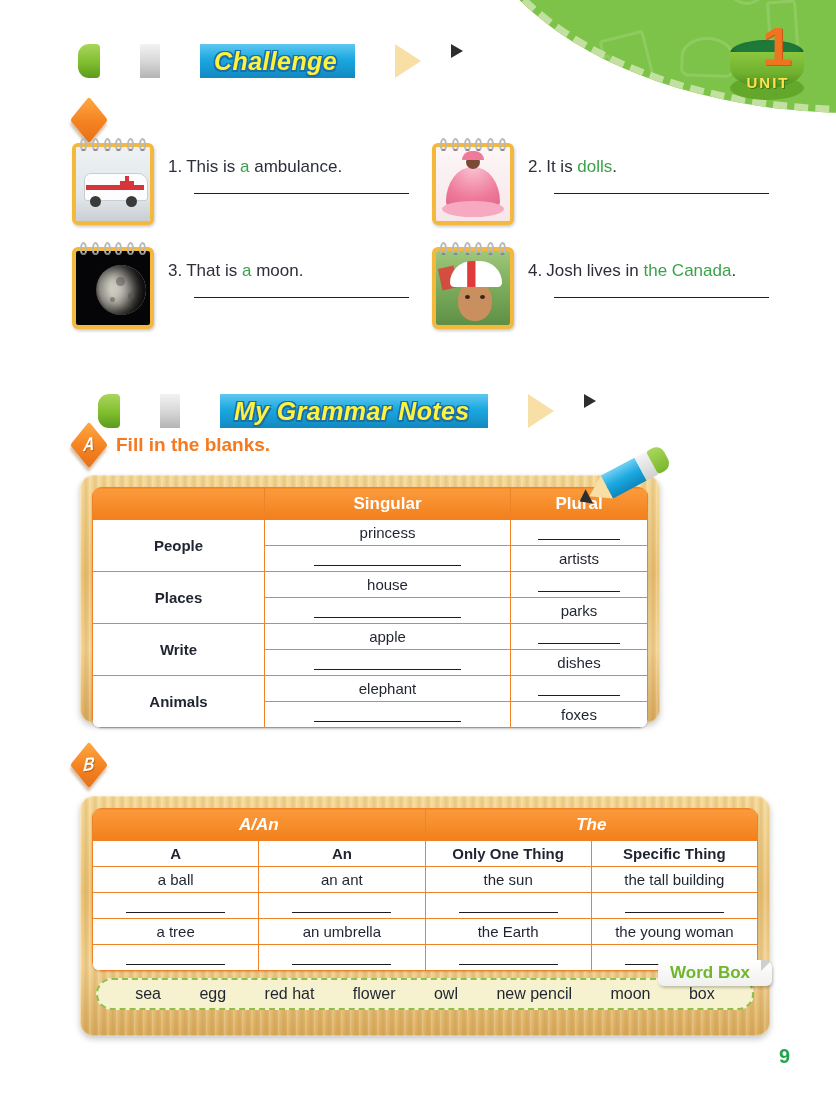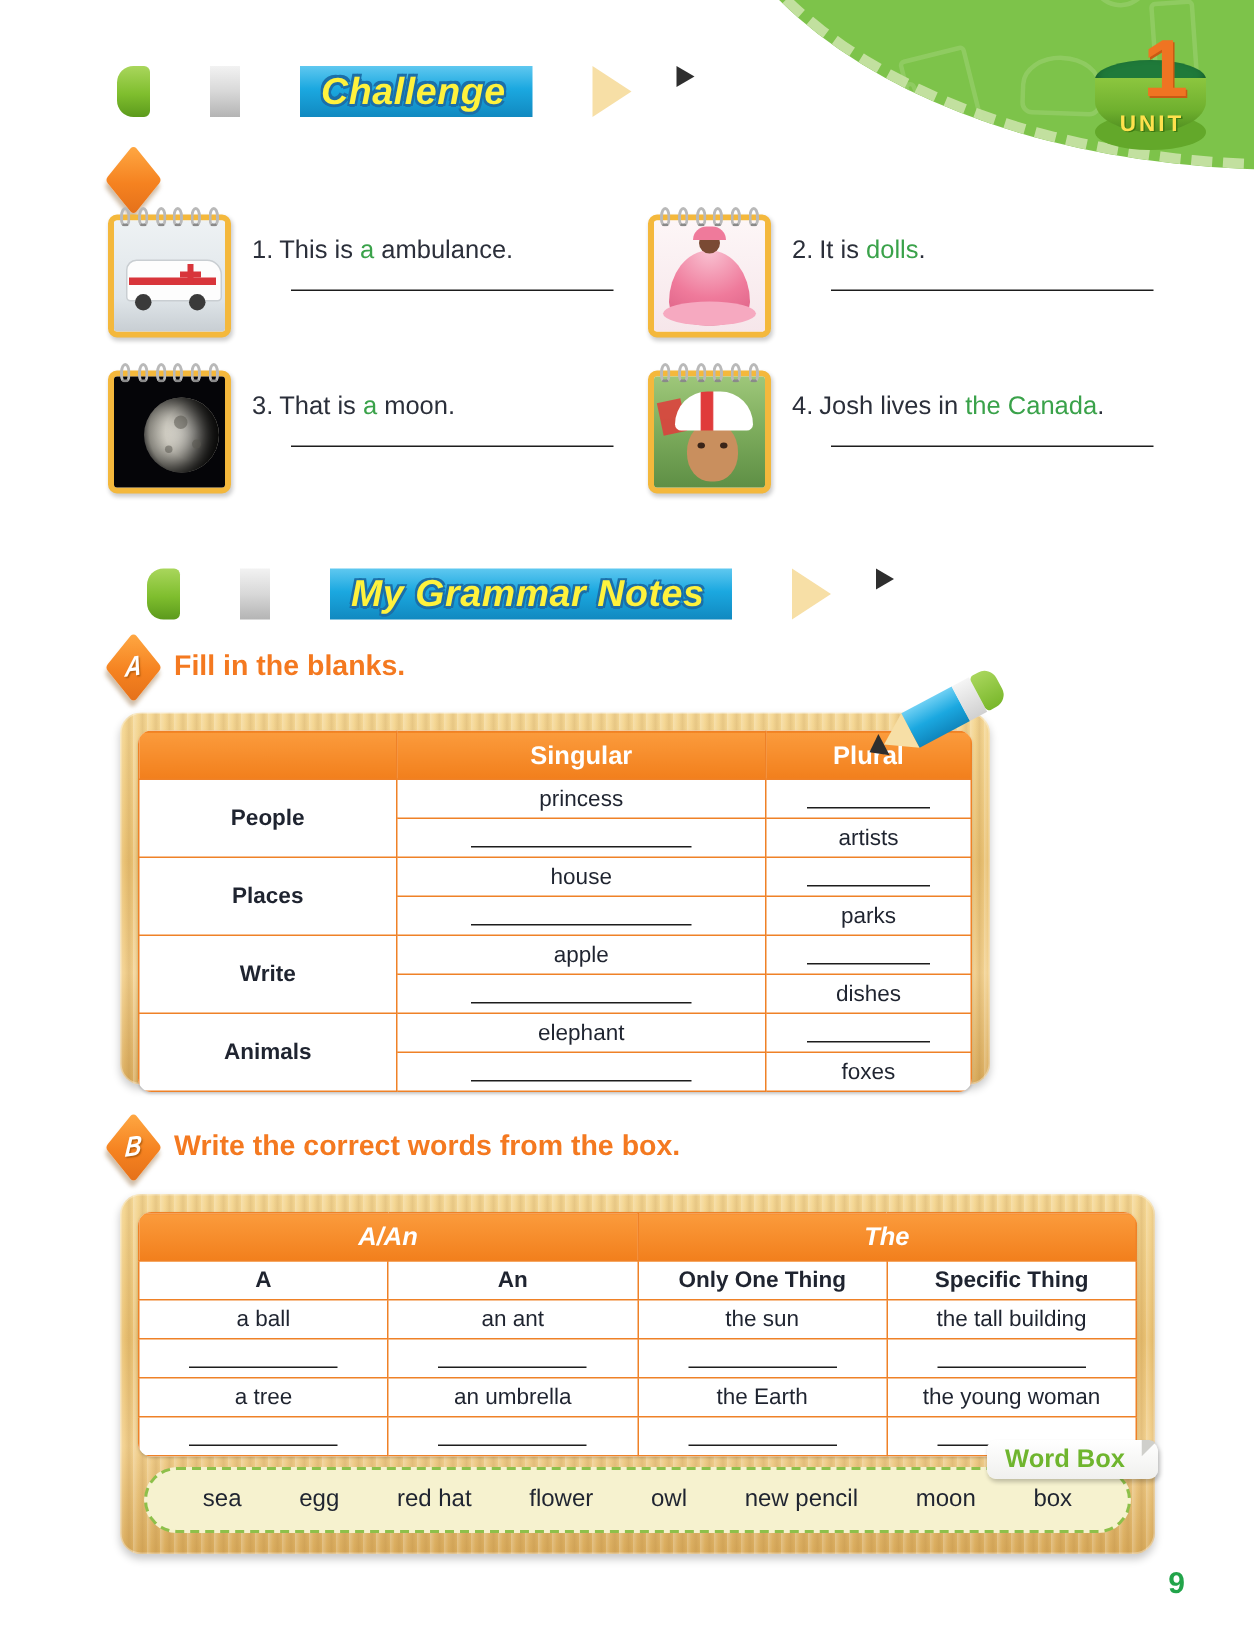--- a/index.html
+++ b/index.html
@@ -148,21 +148,21 @@
     border-left: 26px solid #f7dfa6;
   }
   .pb-tip {
     width: 0; height: 0; flex: none;
     margin-left: -10px;
     border-top: 7px solid transparent;
     border-bottom: 7px solid transparent;
     border-left: 12px solid #2e2e2e;
   }
   #banner-challenge { left: 78px; top: 44px; }
-  #banner-notes { left: 78px; top: 379px; padding-left: 20px; }
+  #banner-notes { left: 78px; top: 394px; padding-left: 20px; }
 
   
   .diamond-head {
     position: absolute;
     display: flex;
     align-items: center;
     gap: 12px;
   }
   .diamond {
     width: 30px; height: 30px;
@@ -383,21 +383,21 @@
   .dp-eraser {
     width: 16px; height: 26px; flex:none;
     background: linear-gradient(180deg,#a9d65c 0%,#79b72b 100%);
     border-radius: 3px 9px 9px 3px;
   }
 
   
   .word-box {
     position: absolute;
     left: 96px; top: 978px;
-    width: 658px; height: 44px;
+    width: 658px; height: 32px;
     background: #f6f2cf;
     border: 2px dashed #8dc04a;
     border-radius: 22px;
     display: flex;
     align-items: center;
     justify-content: space-around;
     padding: 0 18px;
     z-index: 6;
   }
   .wb-word {
@@ -649,21 +649,20 @@
         <td>foxes</td>
       </tr>
     </tbody>
   </table>
 </div>
 
 <div class="diamond-head" id="head-write">
   <span class="diamond">
     <span class="diamond-letter">B</span>
   </span>
-  <span class="head-text">Write the correct words from the box.</span>
 </div>
 
 <div class="wood-panel" id="panel-b">
   <table class="grid-table">
     <thead>
       <tr>
         <th class="ital-head" colspan="2">A/An</th>
         <th class="ital-head" colspan="2">The</th>
       </tr>
     </thead>

